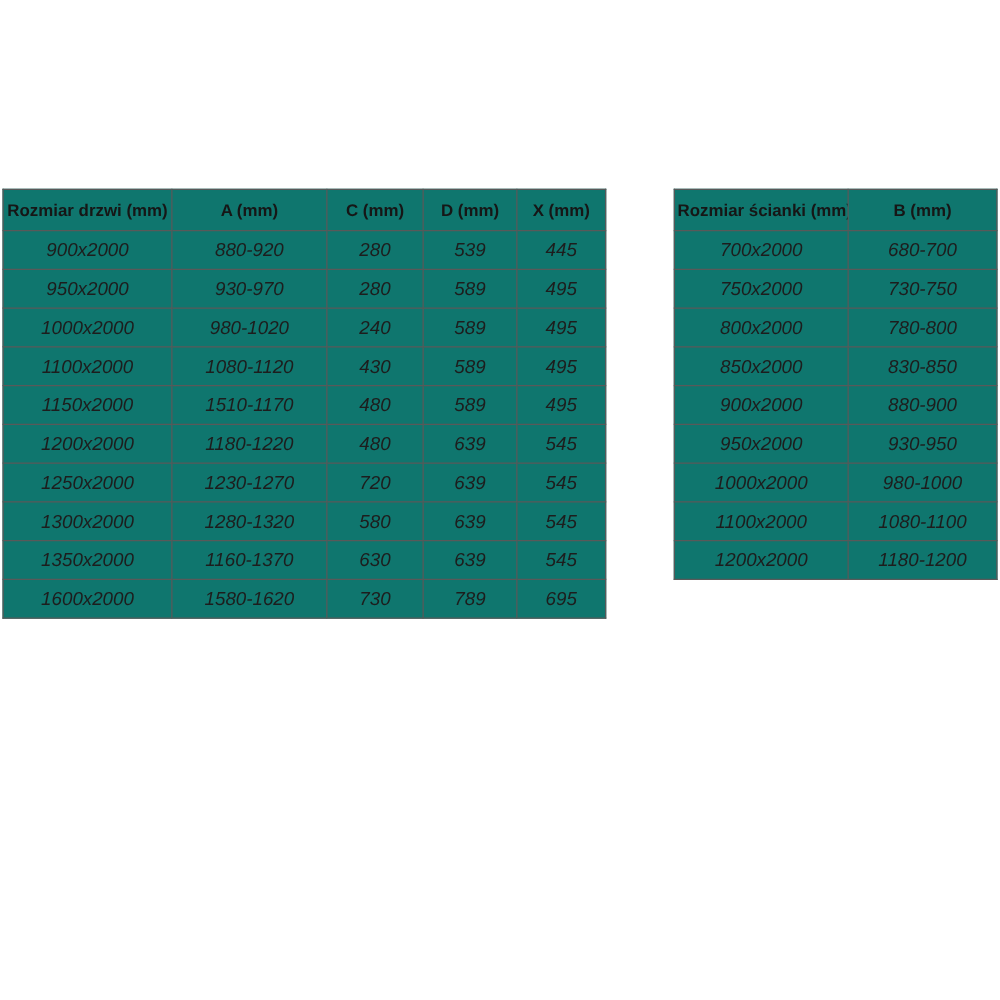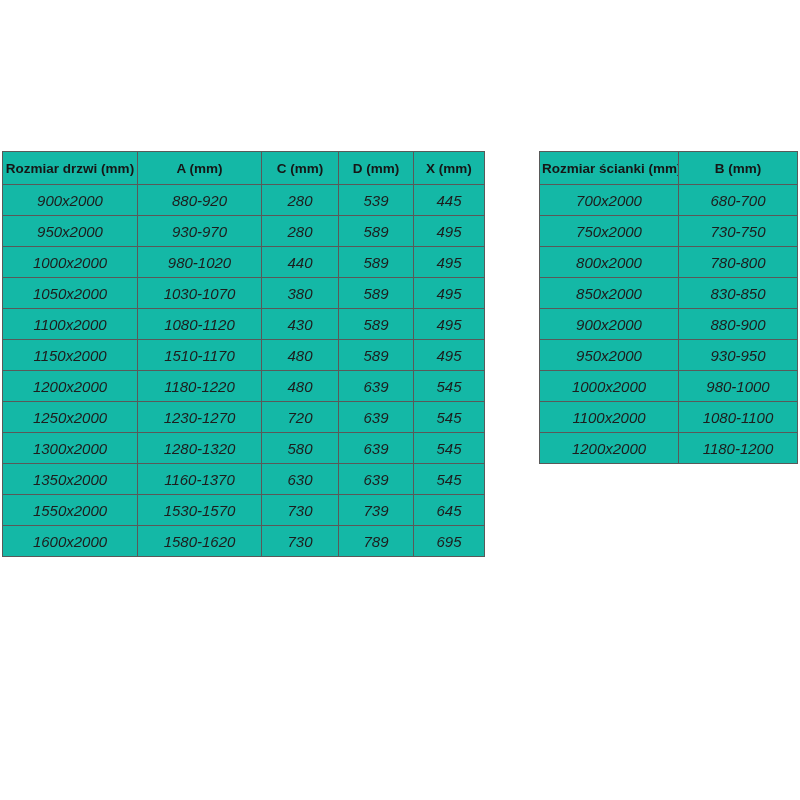--- a/index.html
+++ b/index.html
@@ -13,21 +13,21 @@
     height: 800px;
     background: #ffffff;
     font-family: "Liberation Sans", sans-serif;
     color: #1d1d1d;
     overflow: hidden;
   }
   table.spec-table {
     position: absolute;
     border-collapse: collapse;
     table-layout: fixed;
-    background: #14b8a6;
+    background: #0f766e;
   }
   table.spec-table th,
   table.spec-table td {
     border: 1px solid #595959;
     text-align: center;
     vertical-align: middle;
     padding: 0 2px;
     white-space: nowrap;
     overflow: hidden;
   }
@@ -94,28 +94,21 @@
         <tr>
           <td>950x2000</td>
           <td>930-970</td>
           <td>280</td>
           <td>589</td>
           <td>495</td>
         </tr>
         <tr>
           <td>1000x2000</td>
           <td>980-1020</td>
-          <td>440</td>
-          <td>589</td>
-          <td>495</td>
-        </tr>
-        <tr>
-          <td>1050x2000</td>
-          <td>1030-1070</td>
-          <td>380</td>
+          <td>240</td>
           <td>589</td>
           <td>495</td>
         </tr>
         <tr>
           <td>1100x2000</td>
           <td>1080-1120</td>
           <td>430</td>
           <td>589</td>
           <td>495</td>
         </tr>
@@ -146,27 +139,20 @@
           <td>580</td>
           <td>639</td>
           <td>545</td>
         </tr>
         <tr>
           <td>1350x2000</td>
           <td>1160-1370</td>
           <td>630</td>
           <td>639</td>
           <td>545</td>
-        </tr>
-        <tr>
-          <td>1550x2000</td>
-          <td>1530-1570</td>
-          <td>730</td>
-          <td>739</td>
-          <td>645</td>
         </tr>
         <tr>
           <td>1600x2000</td>
           <td>1580-1620</td>
           <td>730</td>
           <td>789</td>
           <td>695</td>
         </tr>
       </tbody>
     </table>

